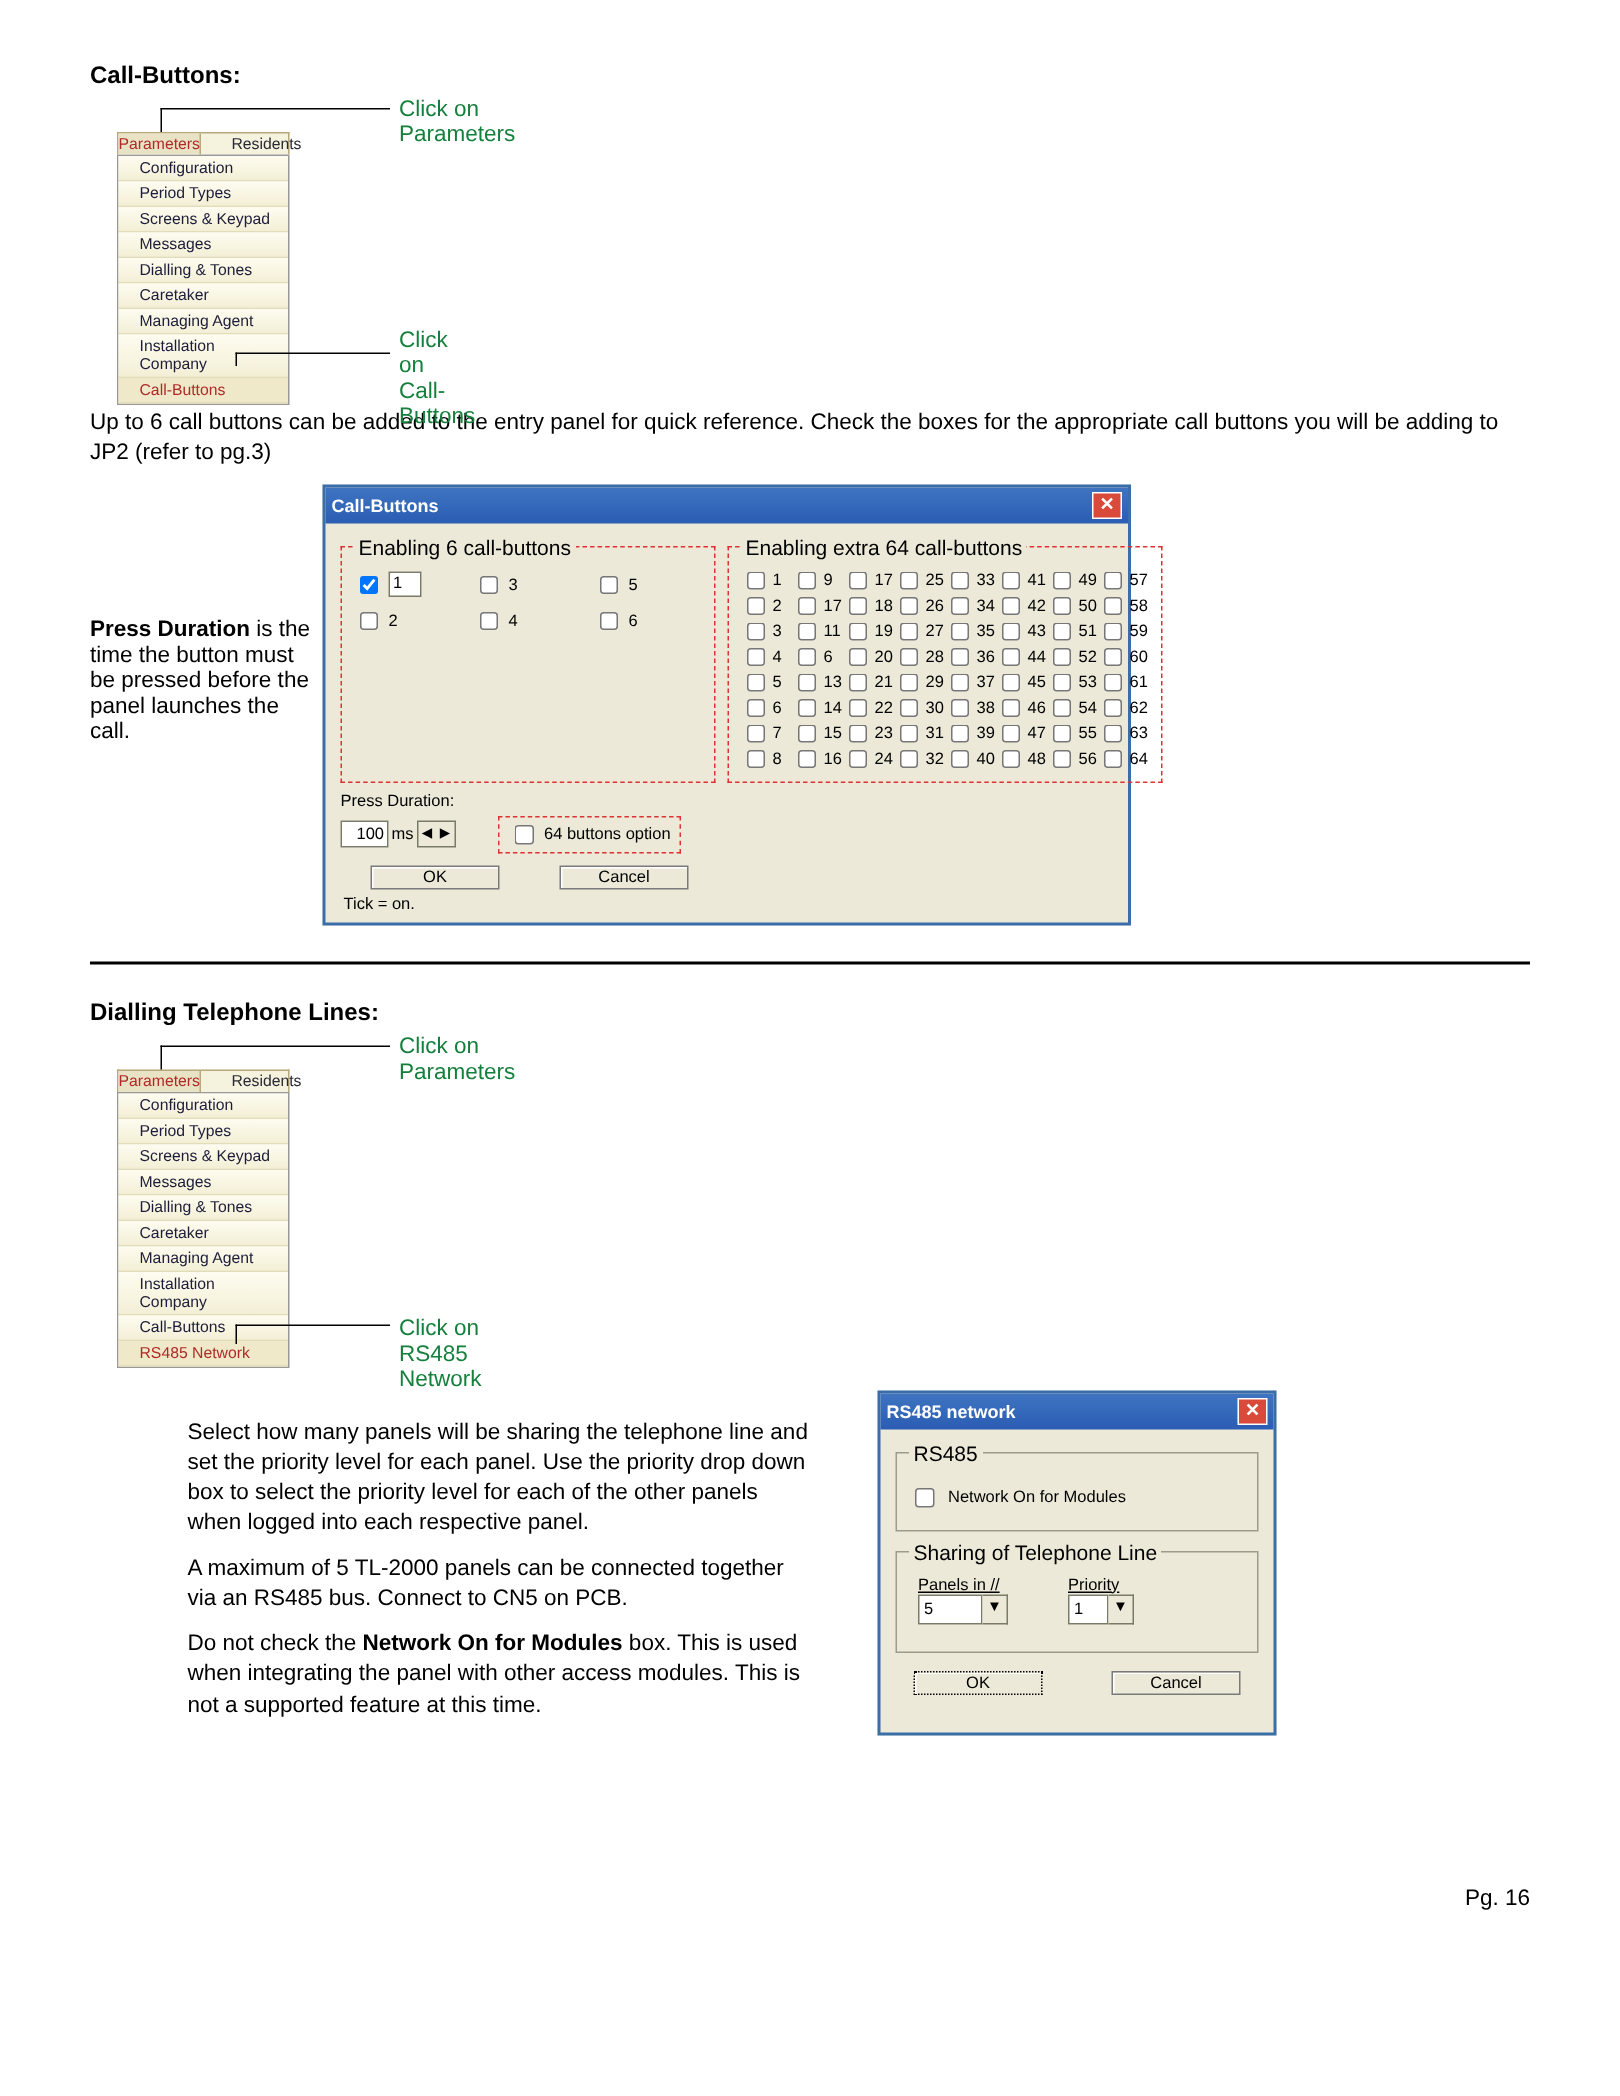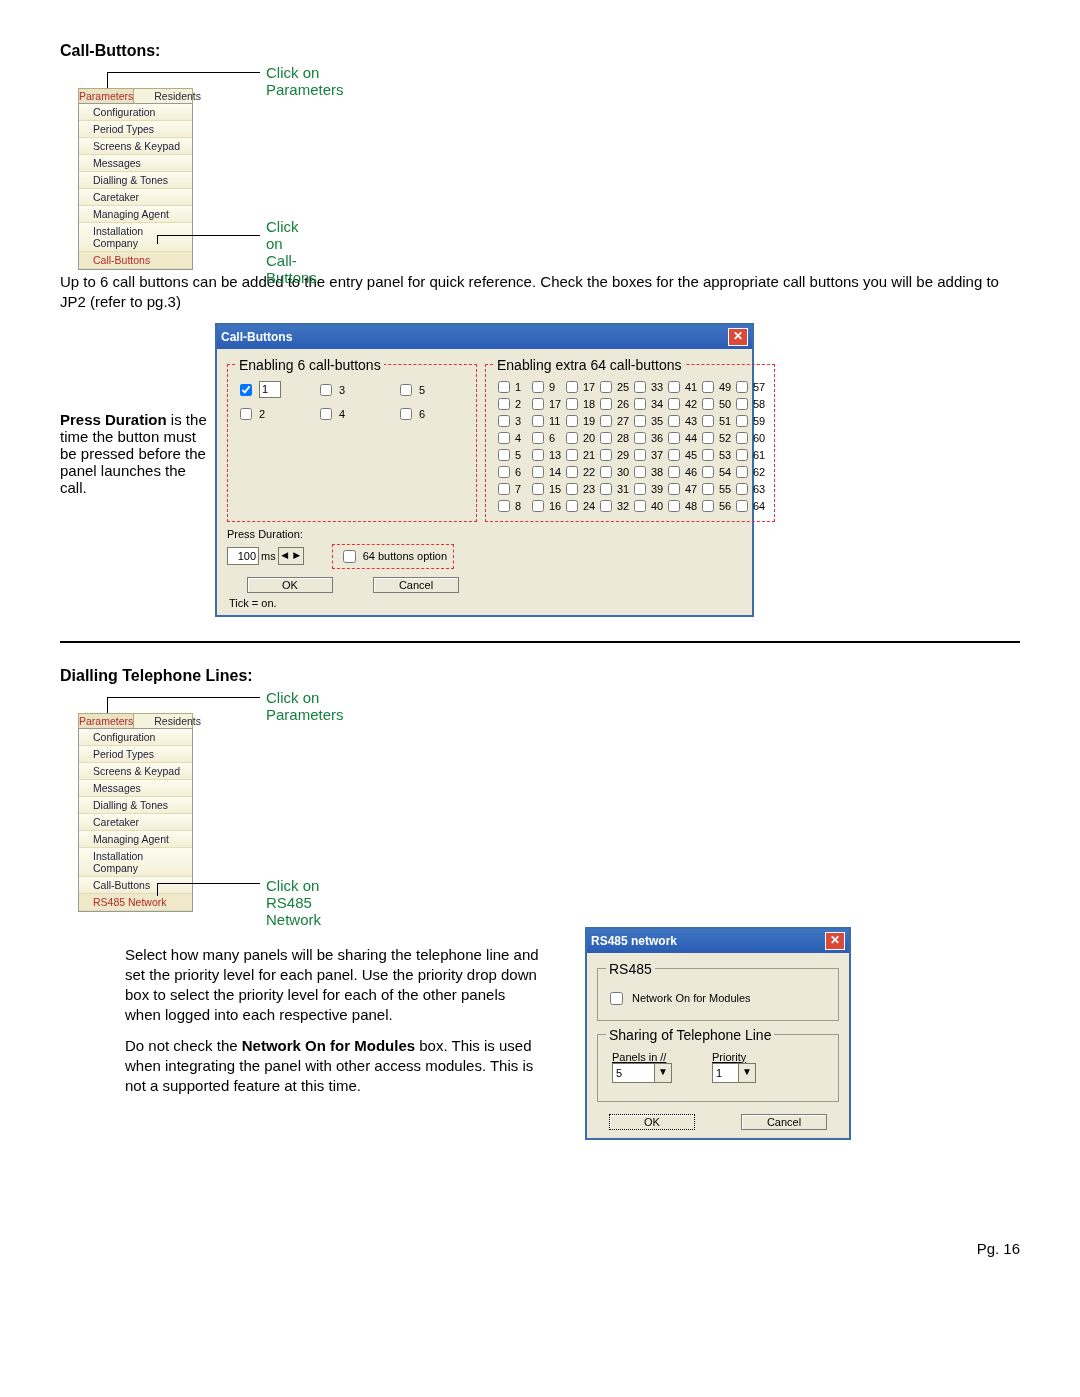--- a/index.html
+++ b/index.html
@@ -659,20 +659,21 @@
       </div>
       <div class="callout" style="top:-8px; left:206px;">Click on Parameters</div>
       <div class="callout" style="top:180px; left:206px;">Click on RS485 Network</div>
     </div>
   </div>
 
   <div style="display:flex; margin-top:18px;">
     <div style="flex:0 0 65px;"></div>
     <div style="flex:0 0 420px;">
       <p>Select how many panels will be sharing the telephone line and set the priority level for each panel.  Use the priority drop down box to select the priority level for each of the other panels when logged into each respective panel.</p>
+      <p>A maximum of 5 TL-2000 panels can be connected together via an RS485 bus.  Connect to CN5 on PCB.</p>
       <p>
         <span>Do not check the </span><b>Network On for Modules</b><span> box. This is used when integrating the panel with other access modules.  This is not a supported feature at this time.</span>
       </p>
     </div>
     <div style="flex:0 0 40px;"></div>
 
     <div class="dialog" style="width:262px; margin-top:-8px;">
       <div class="title-bar">
         <span>RS485 network</span>
         <div class="close-btn">✕</div>

